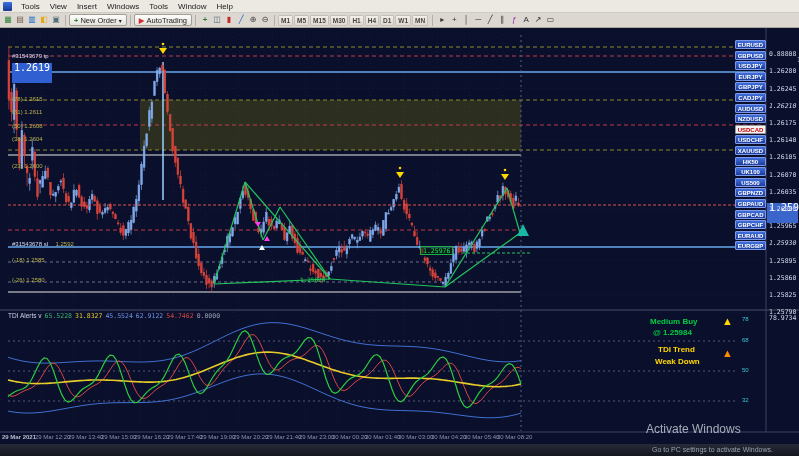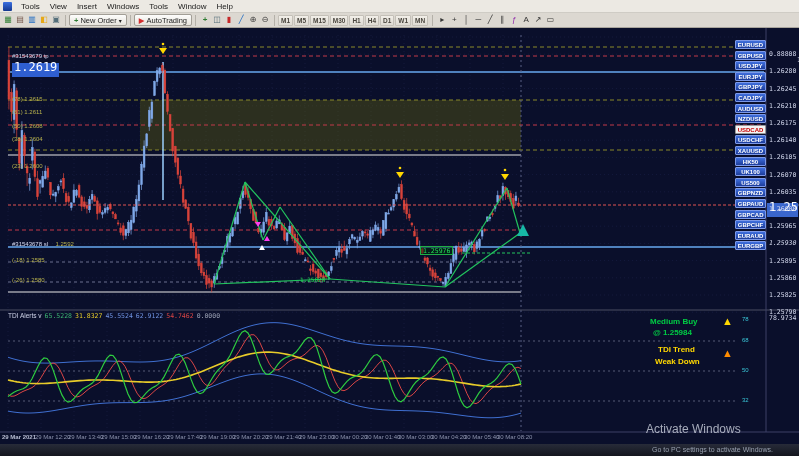--- a/index.html
+++ b/index.html
@@ -14,21 +14,21 @@
 .tb-sep{width:1px;height:11px;background:#b4b0a8;margin:0 3px}
 .tb-btn{display:inline-flex;align-items:center;gap:2px;background:linear-gradient(#fdfdfc,#e6e3dc);border:1px solid #a29e96;border-radius:2px;height:12px;padding:0 4px;font-size:7.5px;color:#222;white-space:nowrap}
 .tf-btn{font-size:6.5px;font-weight:bold;color:#4a463f;padding:0 2px;height:11px;display:inline-flex;align-items:center;border:1px solid #c4c0b8;background:linear-gradient(#f2efe9,#dedad2);margin-right:1px;border-radius:1px}
 #tf-buttons{display:inline-flex}
 
 #chart{position:absolute;top:28px;left:0;z-index:1}
 
 .ov{position:absolute;white-space:nowrap;z-index:3}
 .fib-label{font-size:6px;color:#b9b34c}
 .order-label{font-size:6px;color:#d8dcf2}
-.tag{font-size:12px;color:#fff;background:#2f5fd0;padding:0 2px;height:14px;line-height:9px;font-family:"DejaVu Sans Mono",monospace}
+.tag{font-size:10px;color:#fff;background:#2f5fd0;padding:0 2px;height:20px;line-height:9px;font-family:"DejaVu Sans Mono",monospace}
 .scale-label{font-size:6.5px;color:#d4d9ee;font-family:"DejaVu Sans Mono",monospace}
 .pair-btn{position:absolute;right:33px;width:31px;height:9px;line-height:8px;text-align:center;font-size:6px;font-weight:bold;color:#fff;background:linear-gradient(#3f6fdd,#1c3c9b);border:1px solid #7d99e8;border-radius:1px;cursor:pointer;z-index:4}
 .pair-btn.sel{background:#f4f4f4;color:#c40000;border-color:#999}
 .time-label{position:absolute;top:434px;font-size:6px;color:#8d93ad;z-index:3;white-space:nowrap}
 .time-label.first{color:#b8bdd2;font-weight:bold}
 .target-box{font-size:6.5px;color:#22dd55;border:1px solid #1fae46;background:rgba(0,40,12,.55);padding:0 2px;height:9px;line-height:8px;font-family:"DejaVu Sans Mono",monospace}
 .swing-label{font-size:6px;color:#22dd55;font-family:"DejaVu Sans Mono",monospace}
 .tdi-header{position:absolute;left:8px;top:312px;font-size:6.5px;color:#cfd3e8;z-index:3;white-space:nowrap}
 .tdi-v{margin-left:3px;font-family:"DejaVu Sans Mono",monospace}
 .tdi-v.c0{color:#3cb371}.tdi-v.c1{color:#e8cc2a}.tdi-v.c2{color:#6f92e0}.tdi-v.c3{color:#6f92e0}.tdi-v.c4{color:#d94545}.tdi-v.c5{color:#9aa0b4}
@@ -630,21 +630,21 @@
     <div class="pair-btn" style="top: 188.4px;">GBPNZD</div>
     <div class="pair-btn" style="top: 199px;">GBPAUD</div>
     <div class="pair-btn" style="top: 209.6px;">GBPCAD</div>
     <div class="pair-btn" style="top: 220.2px;">GBPCHF</div>
     <div class="pair-btn" style="top: 230.8px;">EURAUD</div>
     <div class="pair-btn" style="top: 241.4px;">EURGBP</div>
     <div class="ov scale-label" style="left: 797px; top: 33px; margin-top: 23px;">1.26350</div>
     <div class="ov scale-label" style="left: 769px; top: 50.2px;">0.88808</div>
     <div class="ov scale-label" style="left: 769px; top: 67.4px;">1.26280</div>
     <div class="ov scale-label" style="left: 769px; top: 84.6px;">1.26245</div>
-    <div class="ov scale-label" style="left: 769px; top: 101.8px;">1.26210</div>
+    <div class="ov scale-label" style="left: 769px; top: 101.8px; font-style: italic;">1.26210</div>
     <div class="ov scale-label" style="left: 769px; top: 119px;">1.26175</div>
     <div class="ov scale-label" style="left: 769px; top: 136.2px;">1.26140</div>
     <div class="ov scale-label" style="left: 769px; top: 153.4px;">1.26105</div>
     <div class="ov scale-label" style="left: 769px; top: 170.6px; text-align: right;">1.26070</div>
     <div class="ov scale-label" style="left: 769px; top: 187.8px;">1.26035</div>
     <div class="ov scale-label" style="left: 769px; top: 205px;">1.26000</div>
     <div class="ov scale-label" style="left: 769px; top: 222.2px;">1.25965</div>
     <div class="ov scale-label" style="left: 769px; top: 239.4px; font-style: italic;">1.25930</div>
     <div class="ov scale-label" style="left: 769px; top: 256.6px;">1.25895</div>
     <div class="ov scale-label" style="left: 769px; top: 273.8px;">1.25860</div>

